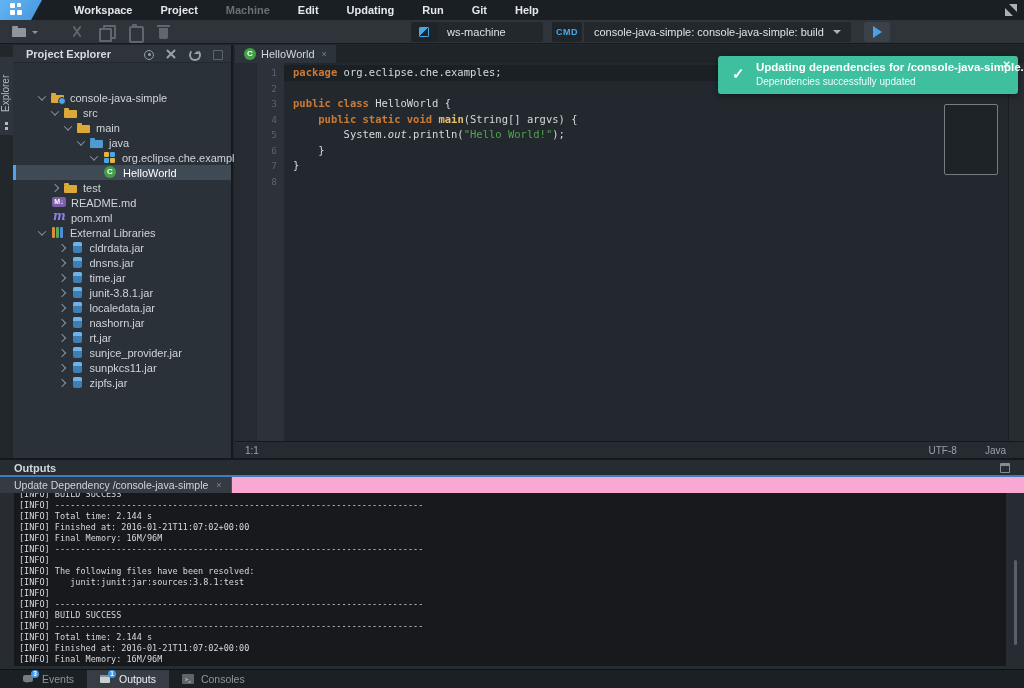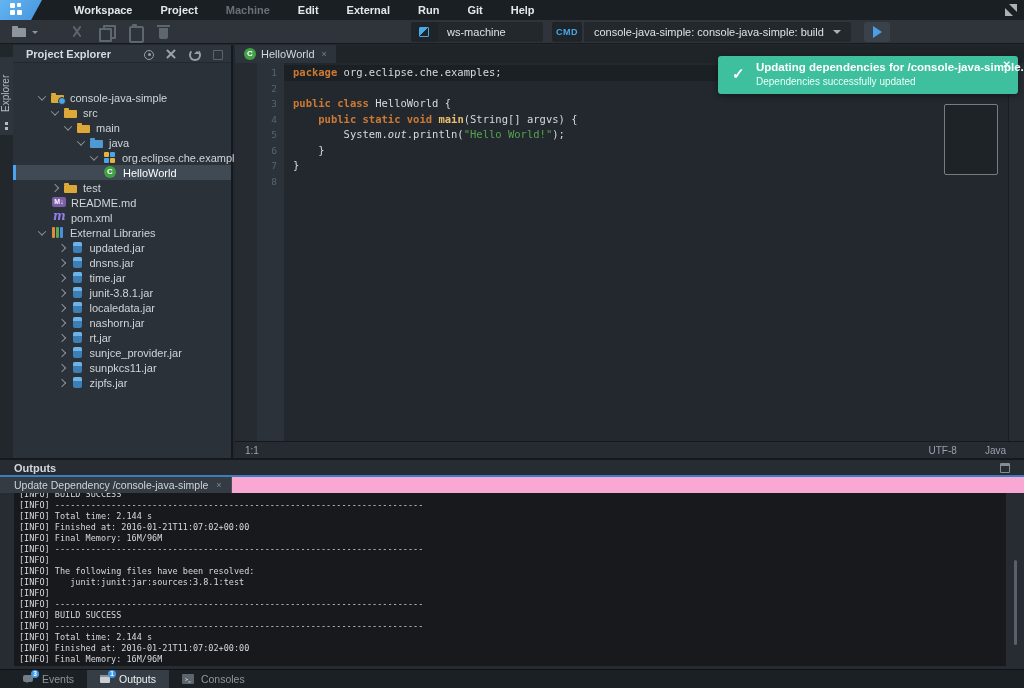--- a/index.html
+++ b/index.html
@@ -155,21 +155,21 @@
     <span class="sq sq1"></span>
       <span class="sq sq2"></span>
       <span class="sq sq3"></span>
       <span class="sq sq4"></span>
   </div>
   <div id="menu-items">
       <div class="menu-item">Workspace</div>
       <div class="menu-item">Project</div>
       <div class="menu-item disabled">Machine</div>
       <div class="menu-item">Edit</div>
-      <div class="menu-item">External</div>
+      <div class="menu-item">Updating</div>
       <div class="menu-item">Run</div>
       <div class="menu-item">Git</div>
       <div class="menu-item">Help</div>
     </div>
   <div id="win-expand"></div>
 </div>
 
 <div id="toolbar">
   <div id="toolbar-left">
       <span class="tbi tbi-new-project">
@@ -269,21 +269,21 @@
         <span>pom.xml</span>
       </div>
       <div class="tree-row" style="padding-left: 26px;">
         <span class="chev"></span>
         <span class="fico fico-extlib"></span>
         <span>External Libraries</span>
       </div>
       <div class="tree-row" style="padding-left: 45.5px;">
         <span class="chev collapsed"></span>
         <span class="fico fico-jar"></span>
-        <span>updated.jar</span>
+        <span>cldrdata.jar</span>
       </div>
       <div class="tree-row" style="padding-left: 45.5px;">
         <span class="chev collapsed"></span>
         <span class="fico fico-jar"></span>
         <span>dnsns.jar</span>
       </div>
       <div class="tree-row" style="padding-left: 45.5px;">
         <span class="chev collapsed"></span>
         <span class="fico fico-jar"></span>
         <span>time.jar</span>

